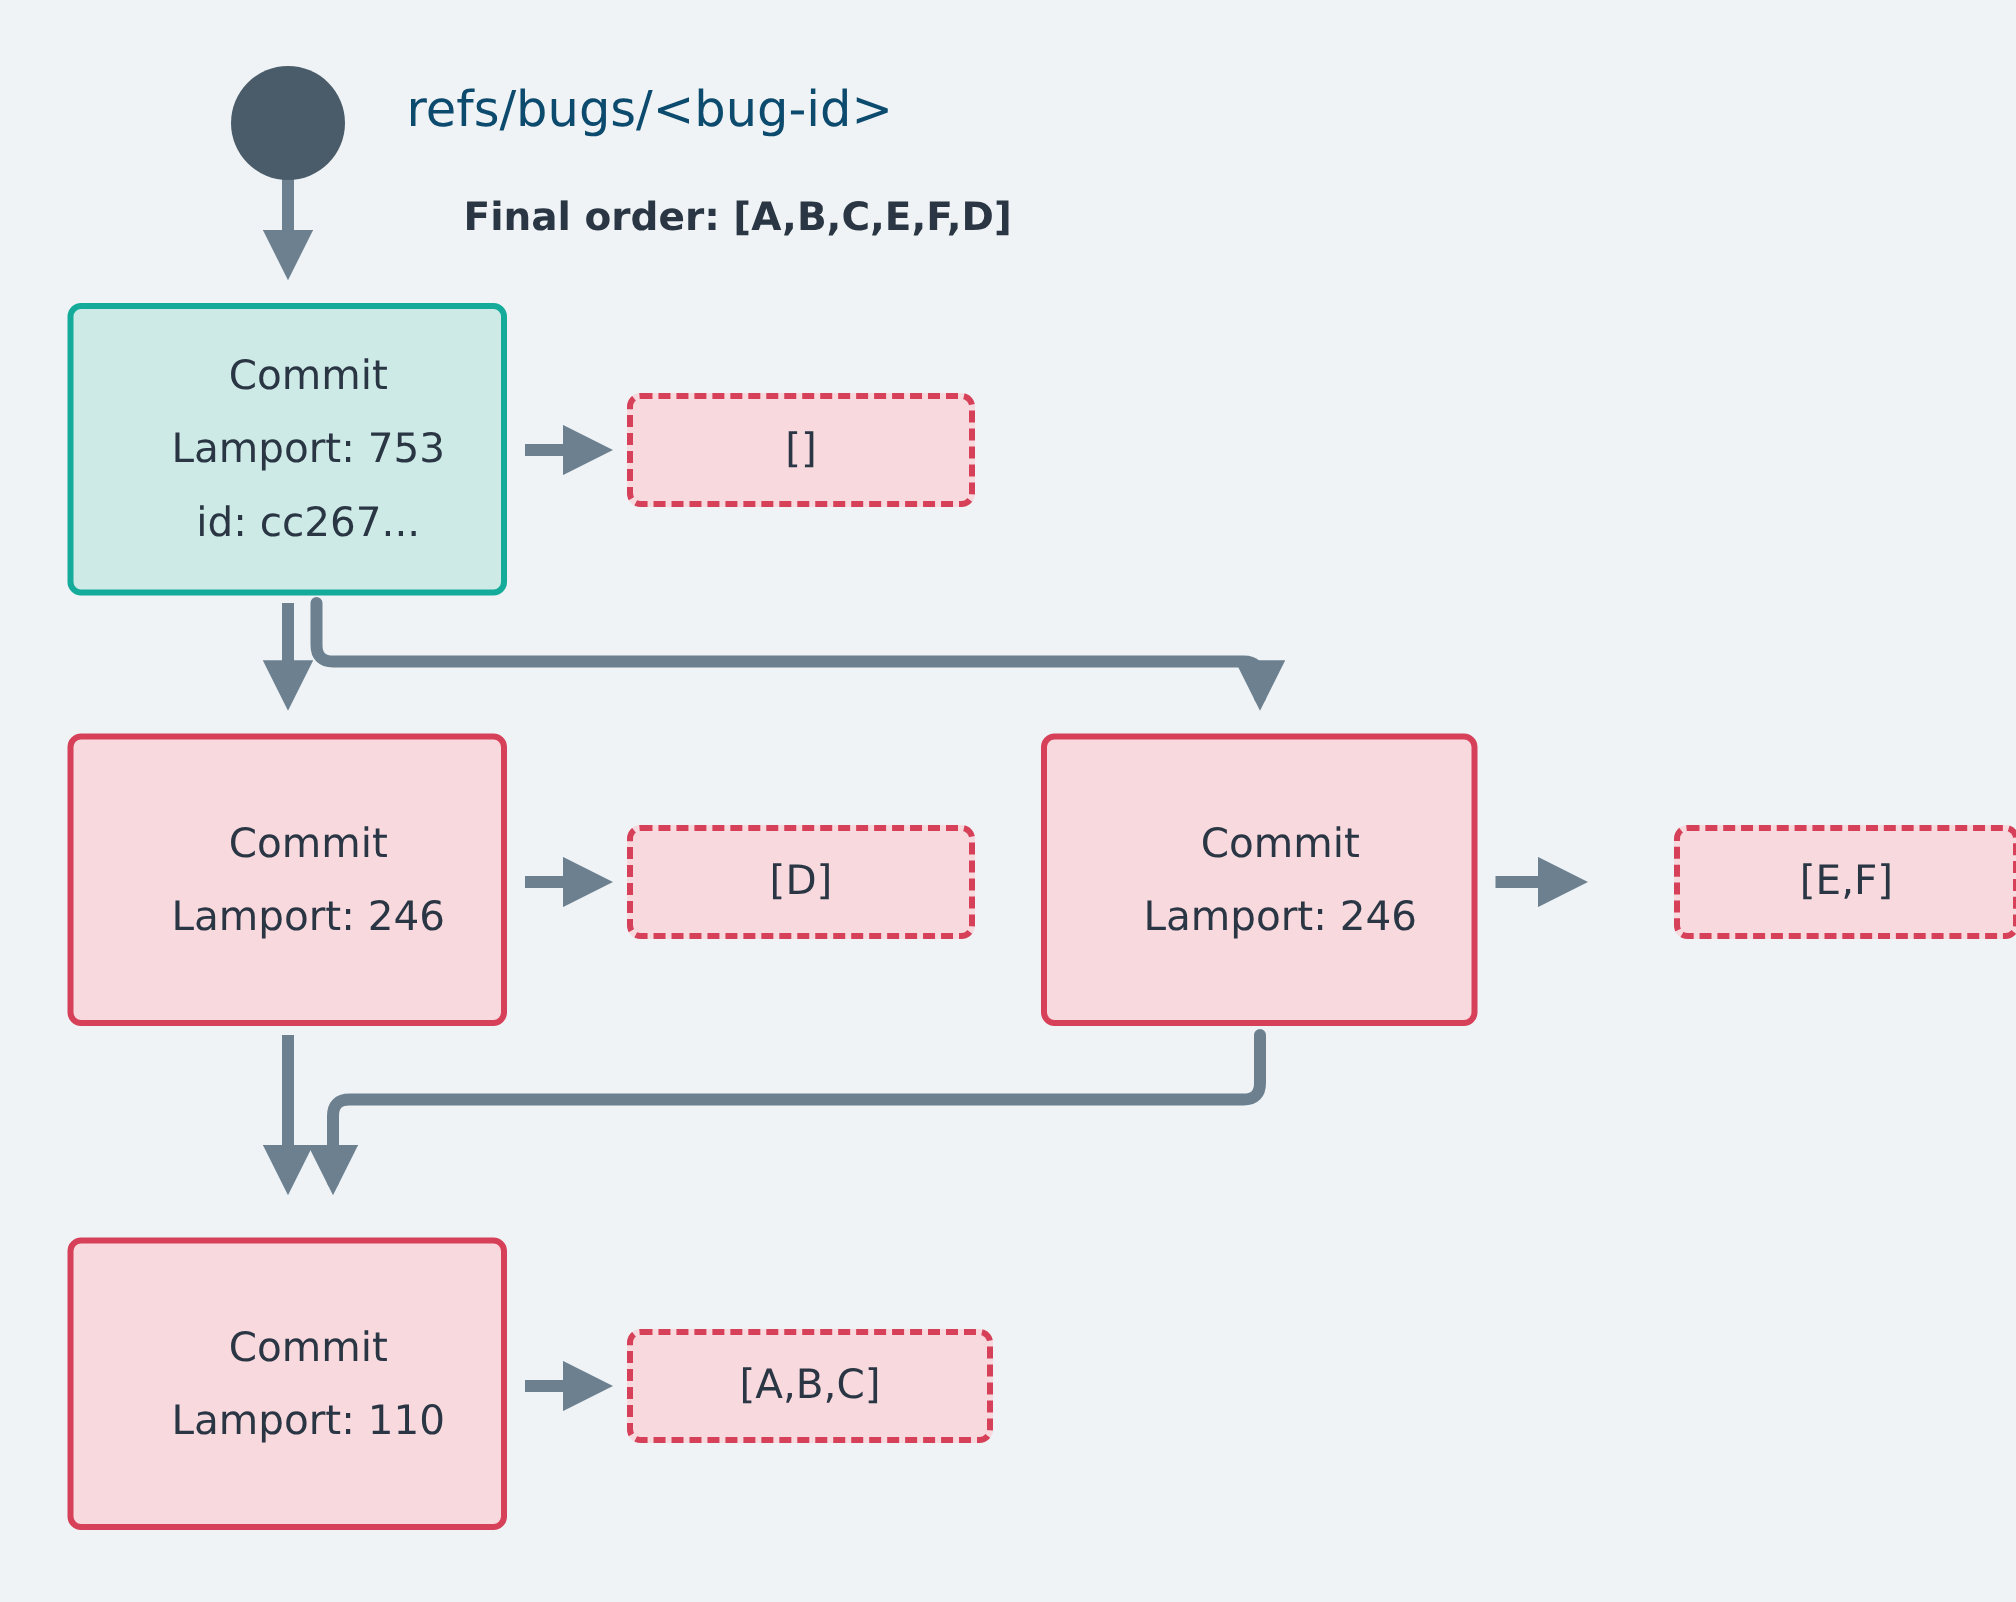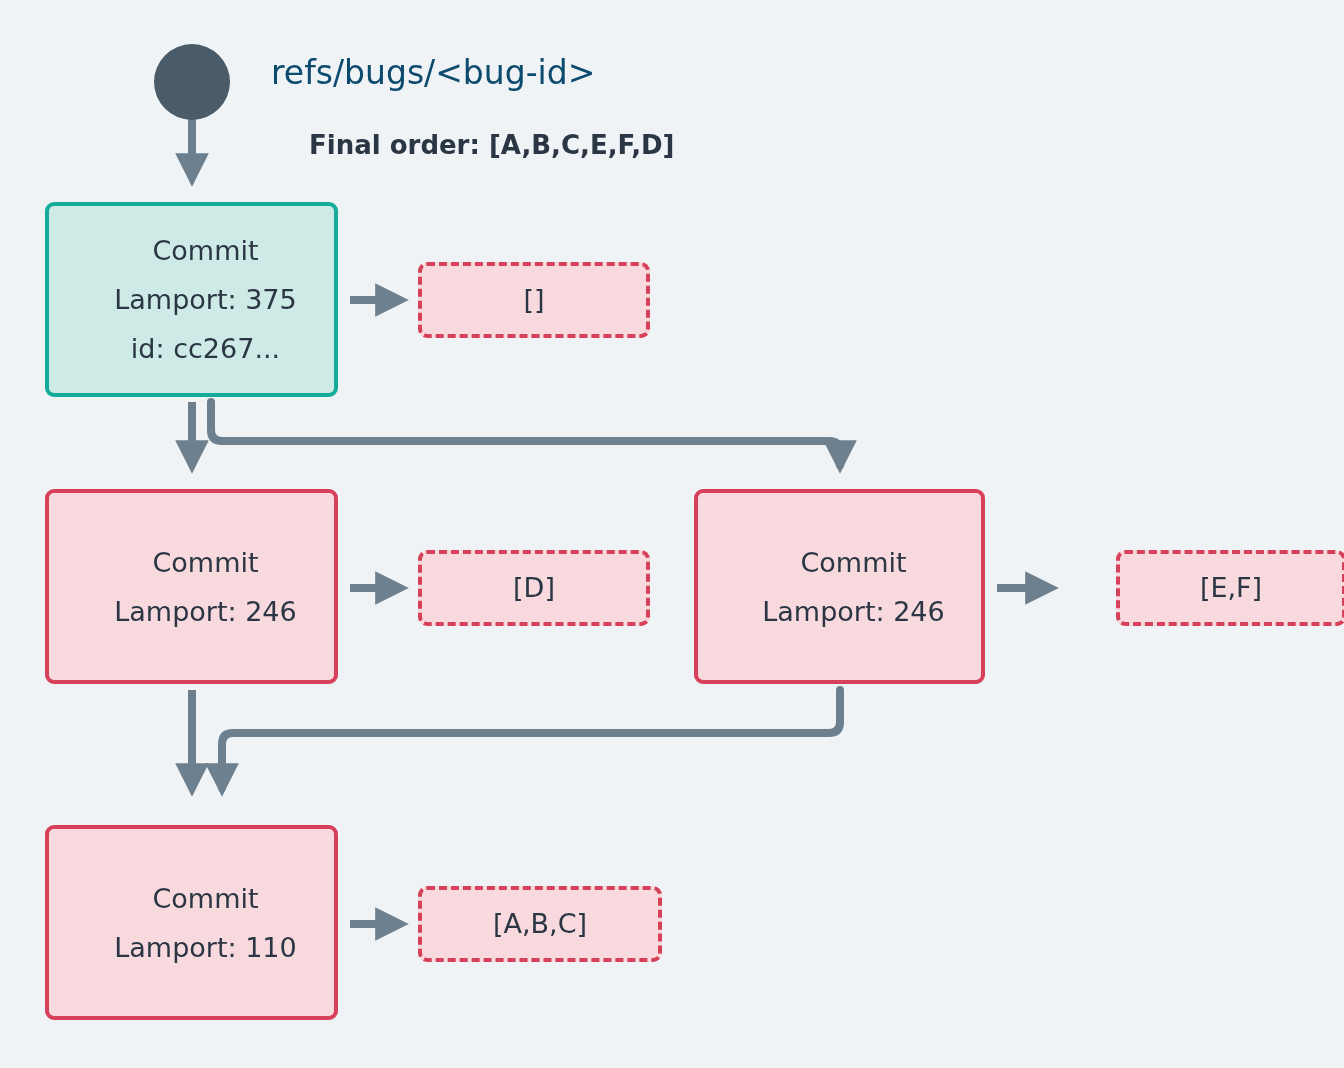--- a/index.html
+++ b/index.html
@@ -129,21 +129,21 @@
     <path d="M350,924 L400,924" stroke="#6d8090" stroke-width="8" fill="none" marker-end="url(#arrowhead)"></path>
   </svg>
 
   <div class="root-dot" style="left:154px; top:44px; width:76px; height:76px;"></div>
 
   <div class="ref-label" style="left:271px; top:58px;">refs/bugs/&lt;bug-id&gt;</div>
   <div class="final-order" style="left:271px; top:130px;margin-left:38px;">Final order: [A,B,C,E,F,D]</div>
 
   <div class="node commit tip" style="left:45px; top:202px; width:293px; height:195px;">
     <span class="node-line">Commit</span>
-    <span class="node-line">Lamport: 375</span>
+    <span class="node-line">Lamport: 753</span>
     <span class="node-line">id: cc267...</span>
   </div>
 
   <div class="node commit normal" style="left:45px; top:489px; width:293px; height:195px;">
     <span class="node-line">Commit</span>
     <span class="node-line">Lamport: 246</span>
   </div>
 
   <div class="node commit normal" style="left:694px; top:489px; width:291px; height:195px;">
     <span class="node-line">Commit</span>

